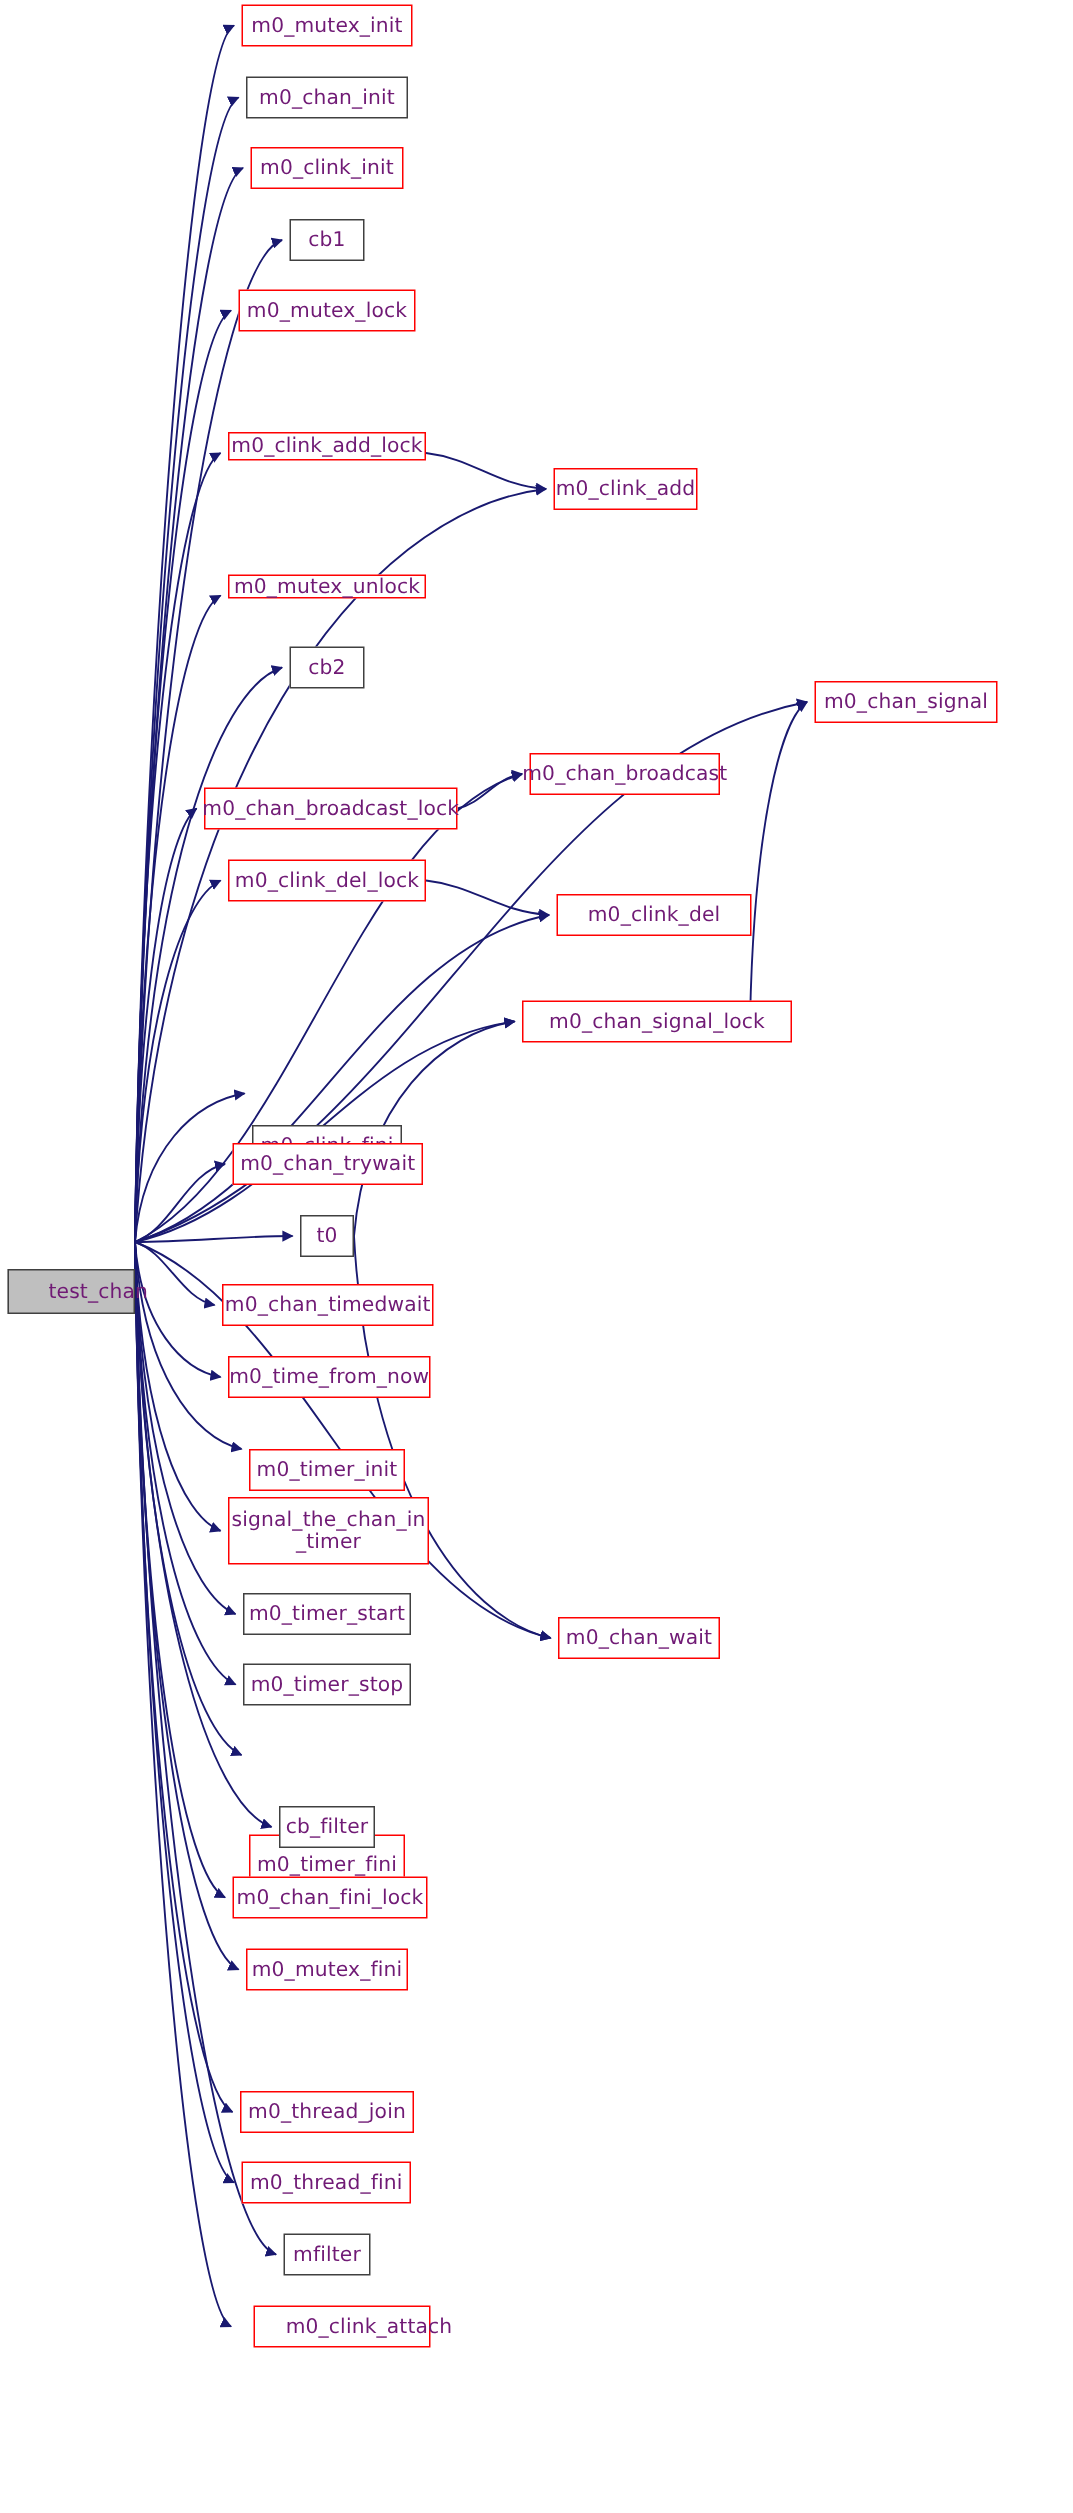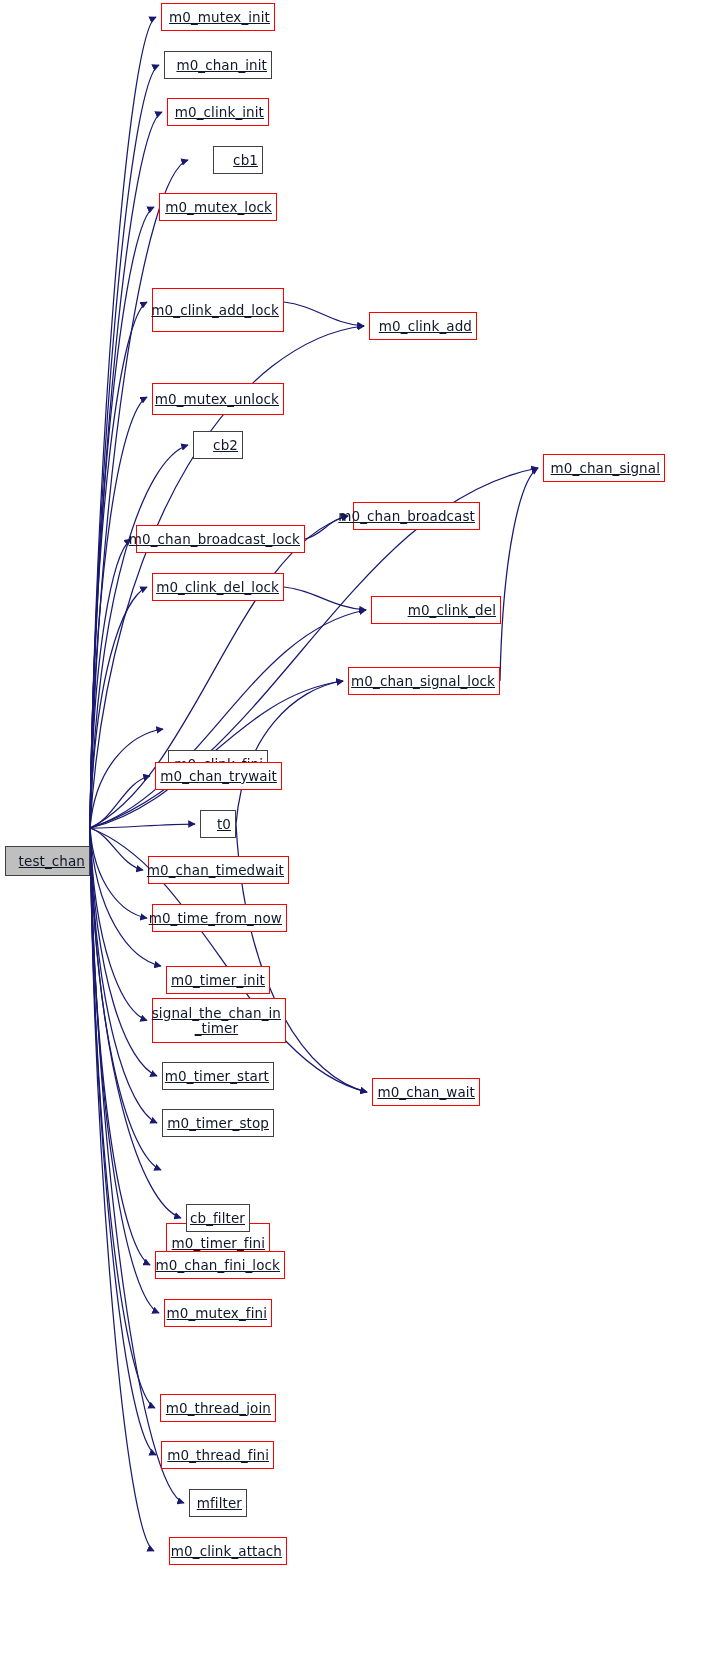--- a/index.html
+++ b/index.html
@@ -1,21 +1,21 @@
 <!DOCTYPE html>
 <html><head>
 <meta charset="utf-8">
 <style>
   html,body{margin:0;padding:0;background:#ffffff;}
   body{width:715px;height:1675px;position:relative;overflow:hidden;
        font-family:"DejaVu Sans","Liberation Sans",sans-serif;}
   #graph{position:absolute;left:0;top:0;width:715px;height:1675px;}
   .node-box{position:absolute;box-sizing:border-box;background:#ffffff;
-            display:flex;align-items:center;justify-content:flex-end;
-            text-align:center;line-height:1.08;color:#0f172a;text-decoration:underline;}
+            display:flex;align-items:center;justify-content:center;
+            text-align:center;line-height:1.08;color:#701a75;}
   .node-box.red{border:1.3px solid #ff0000;}
   .node-box.black{border:1.3px solid #404040;}
   .node-box.root{border:1.3px solid #404040;background:#bfbfbf;}
   .node-label{font-size:13.5px;letter-spacing:0.1px;white-space:pre-line;
               display:block;padding:0 4px;}
 </style>
 </head>
 <body>
 
 <svg id="graph" viewBox="0 0 715 1675" xmlns="http://www.w3.org/2000/svg">
@@ -73,54 +73,54 @@
     </div>
     <div class="node-box red" style="left: 161px; top: 3px; width: 114px; height: 28px;">
       <span class="node-label">m0_mutex_init</span>
     </div>
     <div class="node-box black" style="left: 164px; top: 51px; width: 108px; height: 28px;">
       <span class="node-label">m0_chan_init</span>
     </div>
     <div class="node-box red" style="left: 167px; top: 98px; width: 102px; height: 28px;">
       <span class="node-label">m0_clink_init</span>
     </div>
-    <div class="node-box black" style="left: 193px; top: 146px; width: 50px; height: 28px; margin-left: 20px;">
+    <div class="node-box black" style="left: 193px; top: 146px; width: 50px; height: 28px;">
       <span class="node-label">cb1</span>
     </div>
     <div class="node-box red" style="left: 159px; top: 193px; width: 118px; height: 28px;">
       <span class="node-label">m0_mutex_lock</span>
     </div>
-    <div class="node-box red" style="left: 152px; top: 288px; width: 132px; height: 44px;">
+    <div class="node-box red" style="left: 152px; top: 288px; width: 132px; height: 19px;">
       <span class="node-label">m0_clink_add_lock</span>
     </div>
-    <div class="node-box red" style="left: 369px; top: 312px; width: 108px; height: 28px;">
+    <div class="node-box red" style="left: 369px; top: 312px; width: 96px; height: 28px;">
       <span class="node-label">m0_clink_add</span>
     </div>
-    <div class="node-box red" style="left: 152px; top: 383px; width: 132px; height: 32px;">
+    <div class="node-box red" style="left: 152px; top: 383px; width: 132px; height: 16px;">
       <span class="node-label">m0_mutex_unlock</span>
     </div>
     <div class="node-box black" style="left: 193px; top: 431px; width: 50px; height: 28px;">
       <span class="node-label">cb2</span>
     </div>
     <div class="node-box red" style="left: 353px; top: 502px; width: 127px; height: 28px;">
       <span class="node-label">m0_chan_broadcast</span>
     </div>
     <div class="node-box red" style="left: 136px; top: 525px; width: 169px; height: 28px;">
       <span class="node-label">m0_chan_broadcast_lock</span>
     </div>
     <div class="node-box red" style="left: 152px; top: 573px; width: 132px; height: 28px;">
       <span class="node-label">m0_clink_del_lock</span>
     </div>
     <div class="node-box red" style="left: 371px; top: 596px; width: 130px; height: 28px;">
       <span class="node-label">m0_clink_del</span>
     </div>
     <div class="node-box red" style="left: 543px; top: 454px; width: 122px; height: 28px;">
       <span class="node-label">m0_chan_signal</span>
     </div>
-    <div class="node-box red" style="left: 348px; top: 667px; width: 152px; height: 28px;">
+    <div class="node-box red" style="left: 348px; top: 667px; width: 180px; height: 28px;">
       <span class="node-label">m0_chan_signal_lock</span>
     </div>
     <div class="node-box black" style="left: 168px; top: 715px; width: 100px; height: 28px; margin-top: 35px;">
       <span class="node-label">m0_clink_fini</span>
     </div>
     <div class="node-box red" style="left: 155px; top: 762px; width: 127px; height: 28px;">
       <span class="node-label">m0_chan_trywait</span>
     </div>
     <div class="node-box black" style="left: 200px; top: 810px; width: 36px; height: 28px;">
       <span class="node-label">t0</span>

